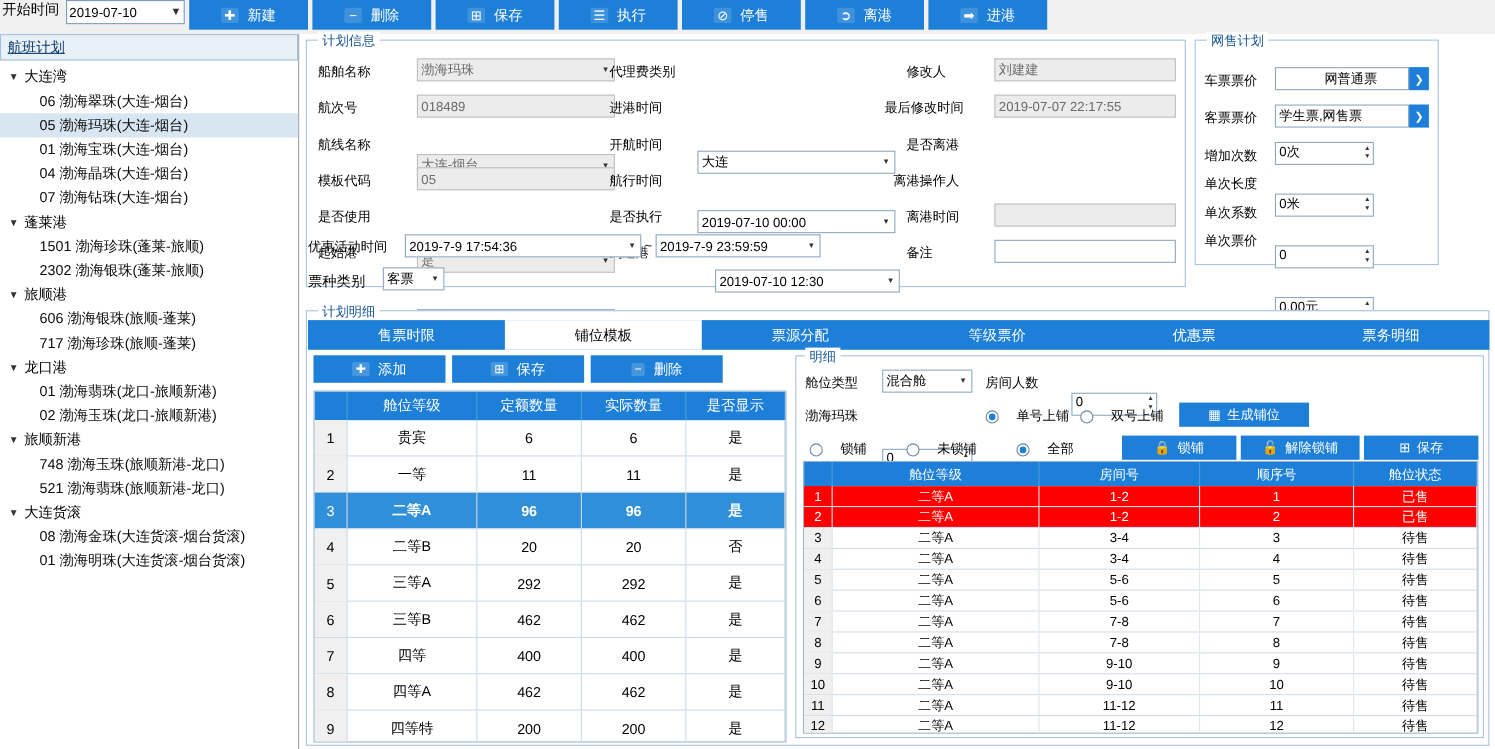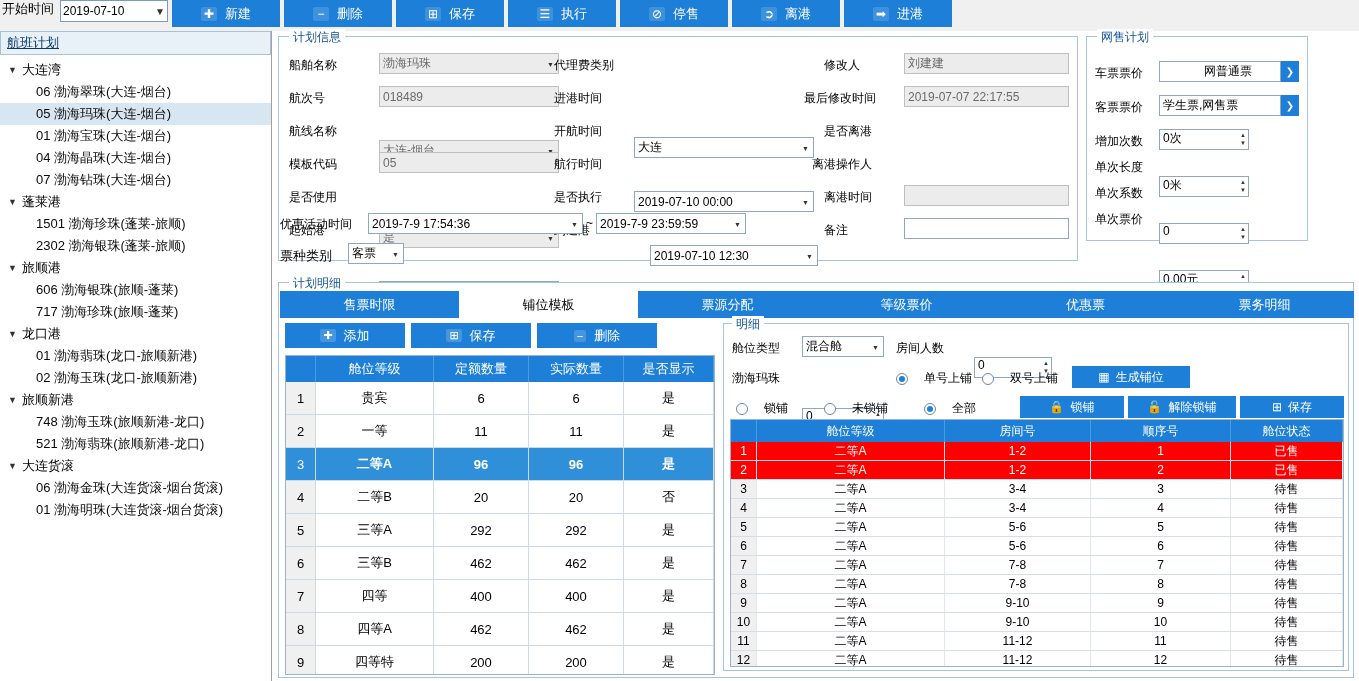--- a/index.html
+++ b/index.html
@@ -240,21 +240,21 @@
         <span class="caret">▼</span>
         <span>旅顺新港</span>
       </div>
       <div class="tree-item">748 渤海玉珠(旅顺新港-龙口)</div>
       <div class="tree-item">521 渤海翡珠(旅顺新港-龙口)</div>
 
       <div class="tree-group">
         <span class="caret">▼</span>
         <span>大连货滚</span>
       </div>
-      <div class="tree-item">06 渤海金珠(大连货滚-烟台货滚)</div>
+      <div class="tree-item">08 渤海金珠(大连货滚-烟台货滚)</div>
       <div class="tree-item">01 渤海明珠(大连货滚-烟台货滚)</div>
 
     </div>
   </div>
 
   <div class="grp" id="plan-info">
     <div class="cap">计划信息</div>
 
     <div class="fld lbl" style="left:10px; top:20px;">船舶名称</div>
     <div class="fld sel-box ro" style="left:100px; top:16px; width:180px;">渤海玛珠</div>

